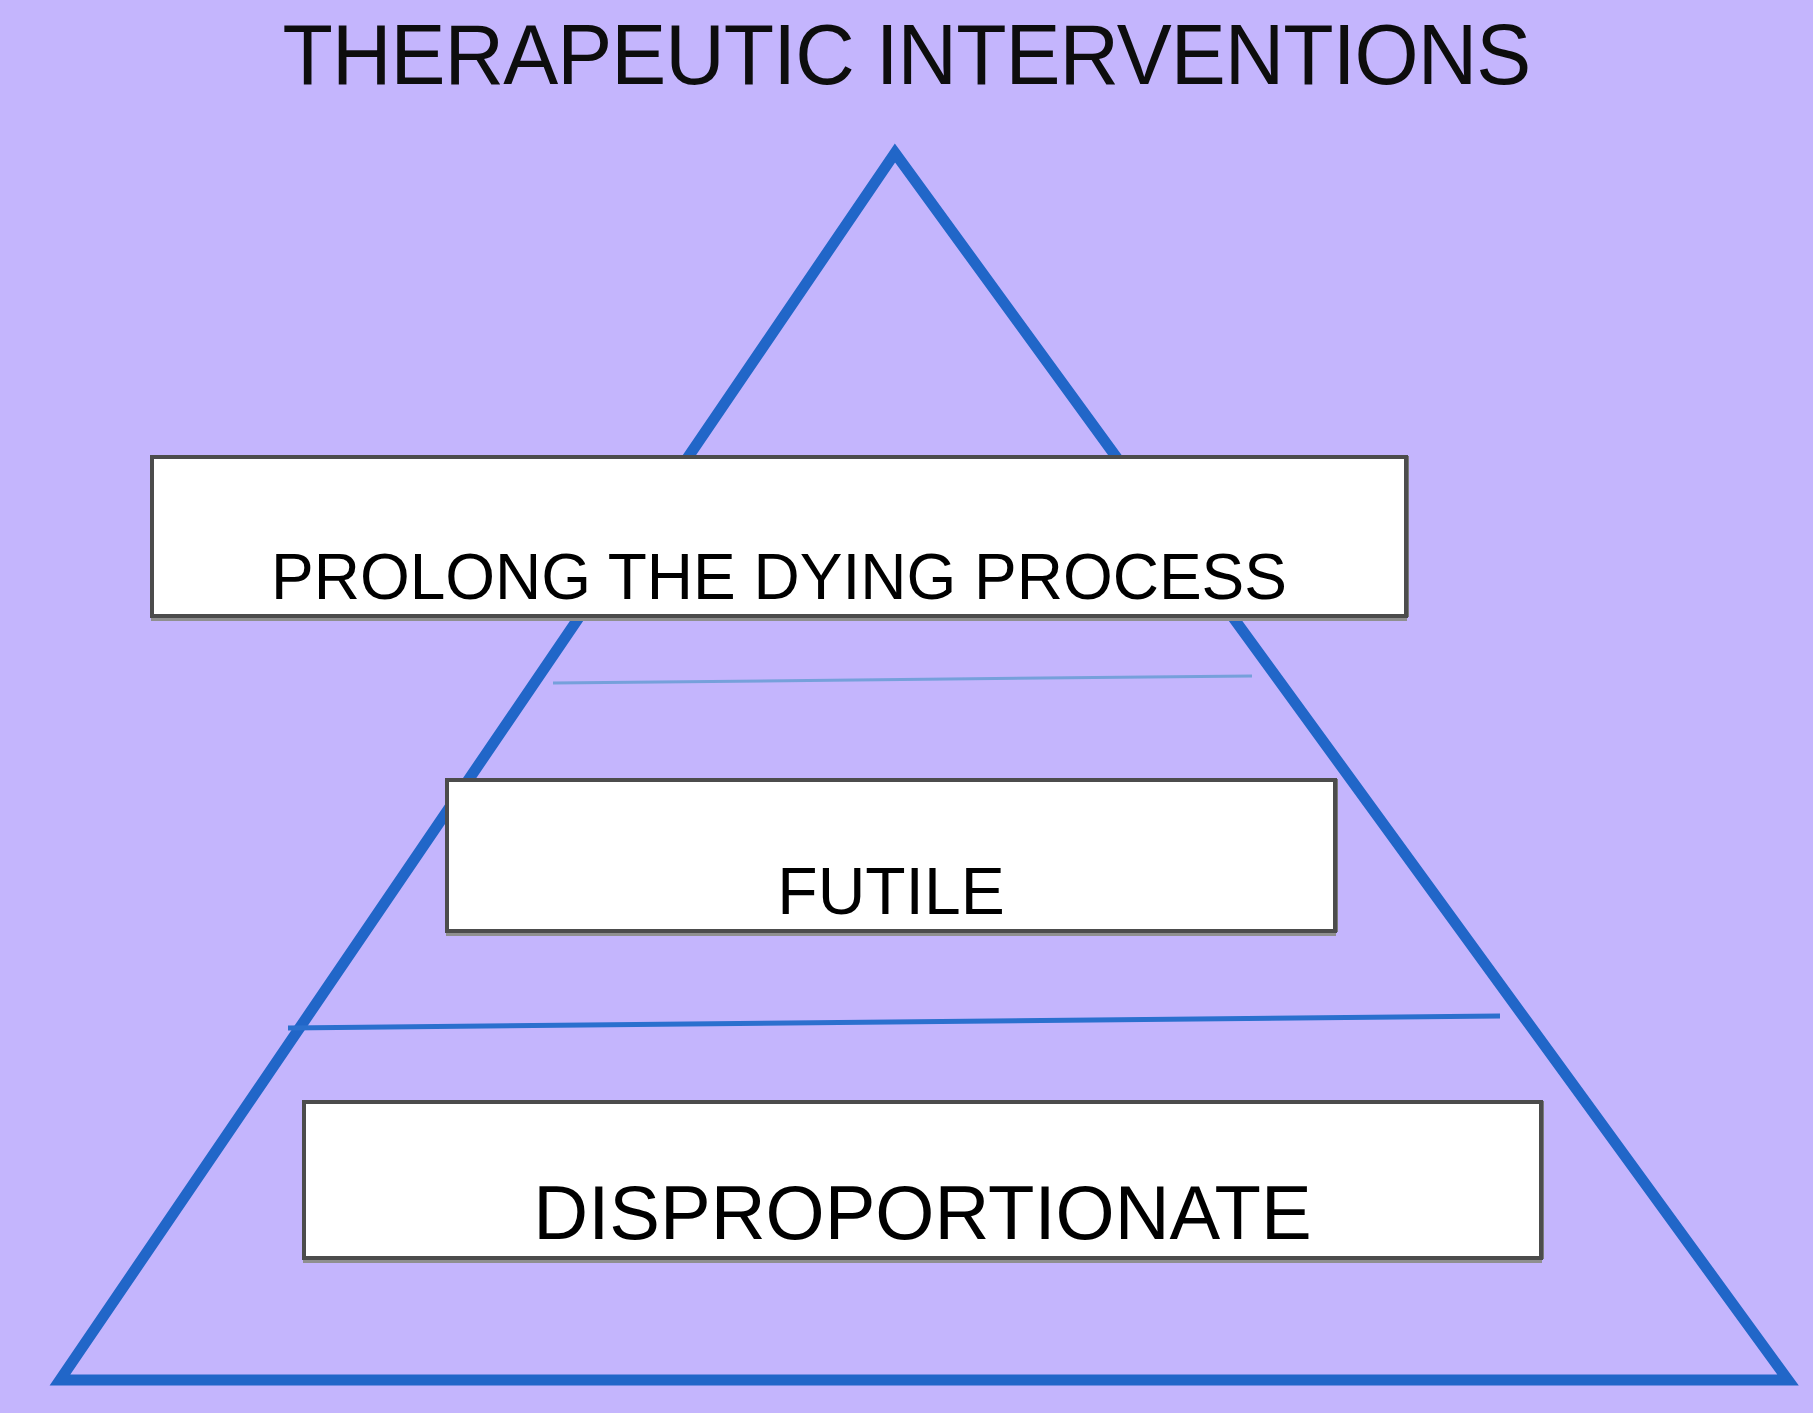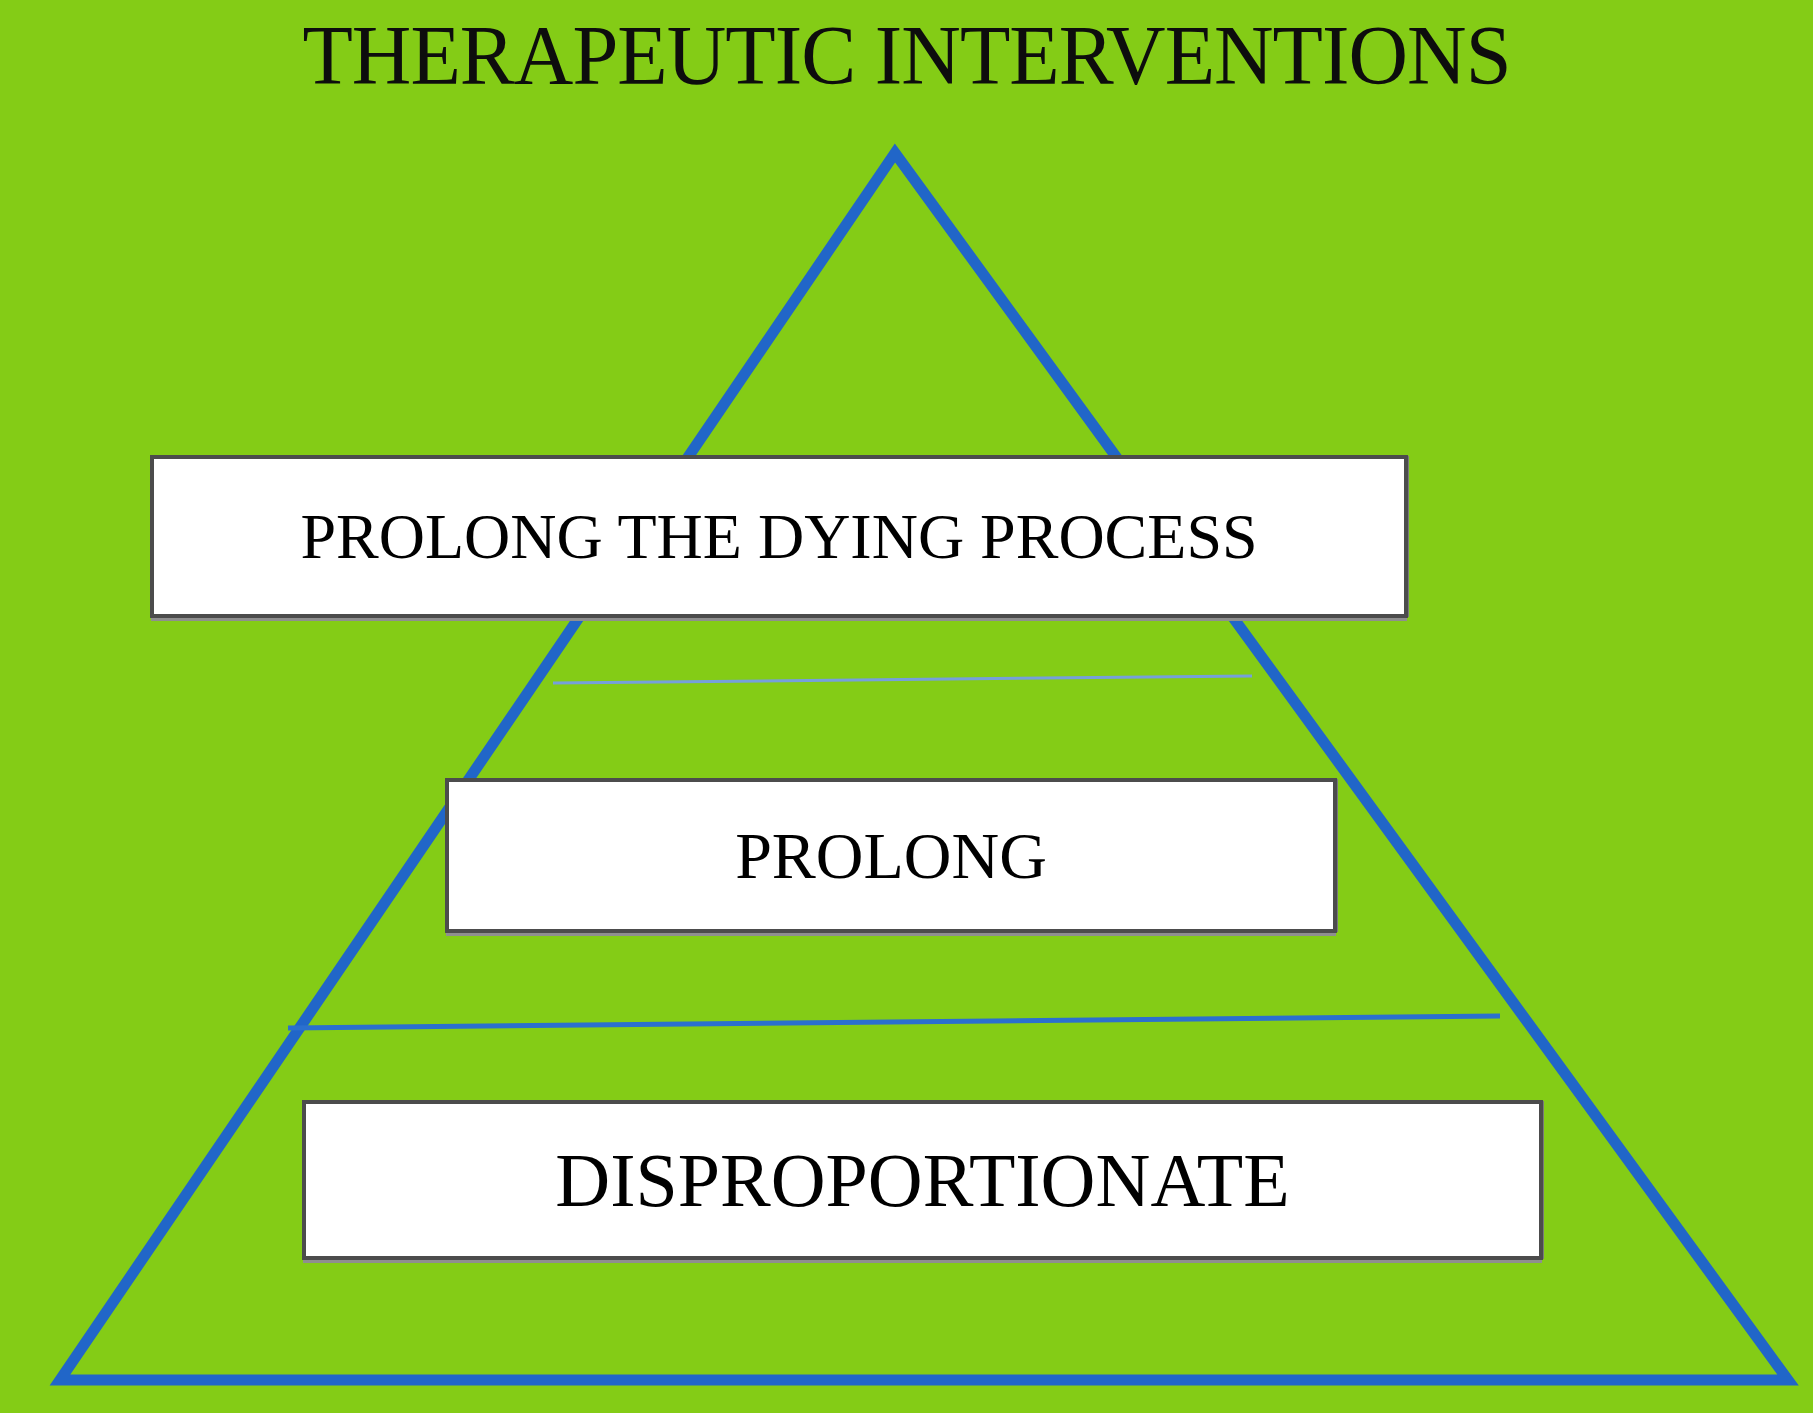--- a/index.html
+++ b/index.html
@@ -4,23 +4,23 @@
 <style>
   html, body {
     margin: 0;
     padding: 0;
     background: #ffffff;
   }
   .canvas {
     position: relative;
     width: 1813px;
     height: 1413px;
-    background: #84cc16;
+    background: #c4b5fd;
     overflow: hidden;
-    font-family: Liberation Serif, serif;
+    font-family: Liberation Sans, sans-serif;
   }
   .title {
     position: absolute;
     top: 6px;
     left: 0;
     width: 100%;
     text-align: center;
     font-size: 85px;
     letter-spacing: -1px;
     color: #0d0d0d;
@@ -34,21 +34,21 @@
     top: 0;
     z-index: 1;
   }
   .level-box {
     position: absolute;
     z-index: 2;
     background: #ffffff;
     border: 4px solid #4c4c4c;
     box-shadow: 0 4px 0 -1px #8f8f8f, 2px 0 0 -1px #7a7a7a;
     display: flex;
-    align-items: center;
+    align-items: flex-end;
     justify-content: center;
     color: #000000;
     white-space: nowrap;
   }
   .level-box.top {
     left: 150px;
     top: 455px;
     width: 1250px;
     height: 155px;
     font-size: 64px;
@@ -79,20 +79,20 @@
     <polygon points="895,153 1788,1380 60,1380" fill="none" stroke-width="11" stroke-linejoin="miter" stroke="#2166C8"></polygon>
     <line x1="553" y1="683" x2="1252" y2="676" stroke-width="3" stroke="#76A0DB"></line>
     <line x1="288" y1="1028" x2="1500" y2="1016" stroke-width="5" stroke="#2B70CE"></line>
   </svg>
 
   <div class="level-box top">
     <span>PROLONG THE DYING PROCESS</span>
   </div>
 
   <div class="level-box middle">
-    <span>PROLONG</span>
+    <span>FUTILE</span>
   </div>
 
   <div class="level-box bottom">
     <span>DISPROPORTIONATE</span>
   </div>
 
 </div>
 
 </body></html>

